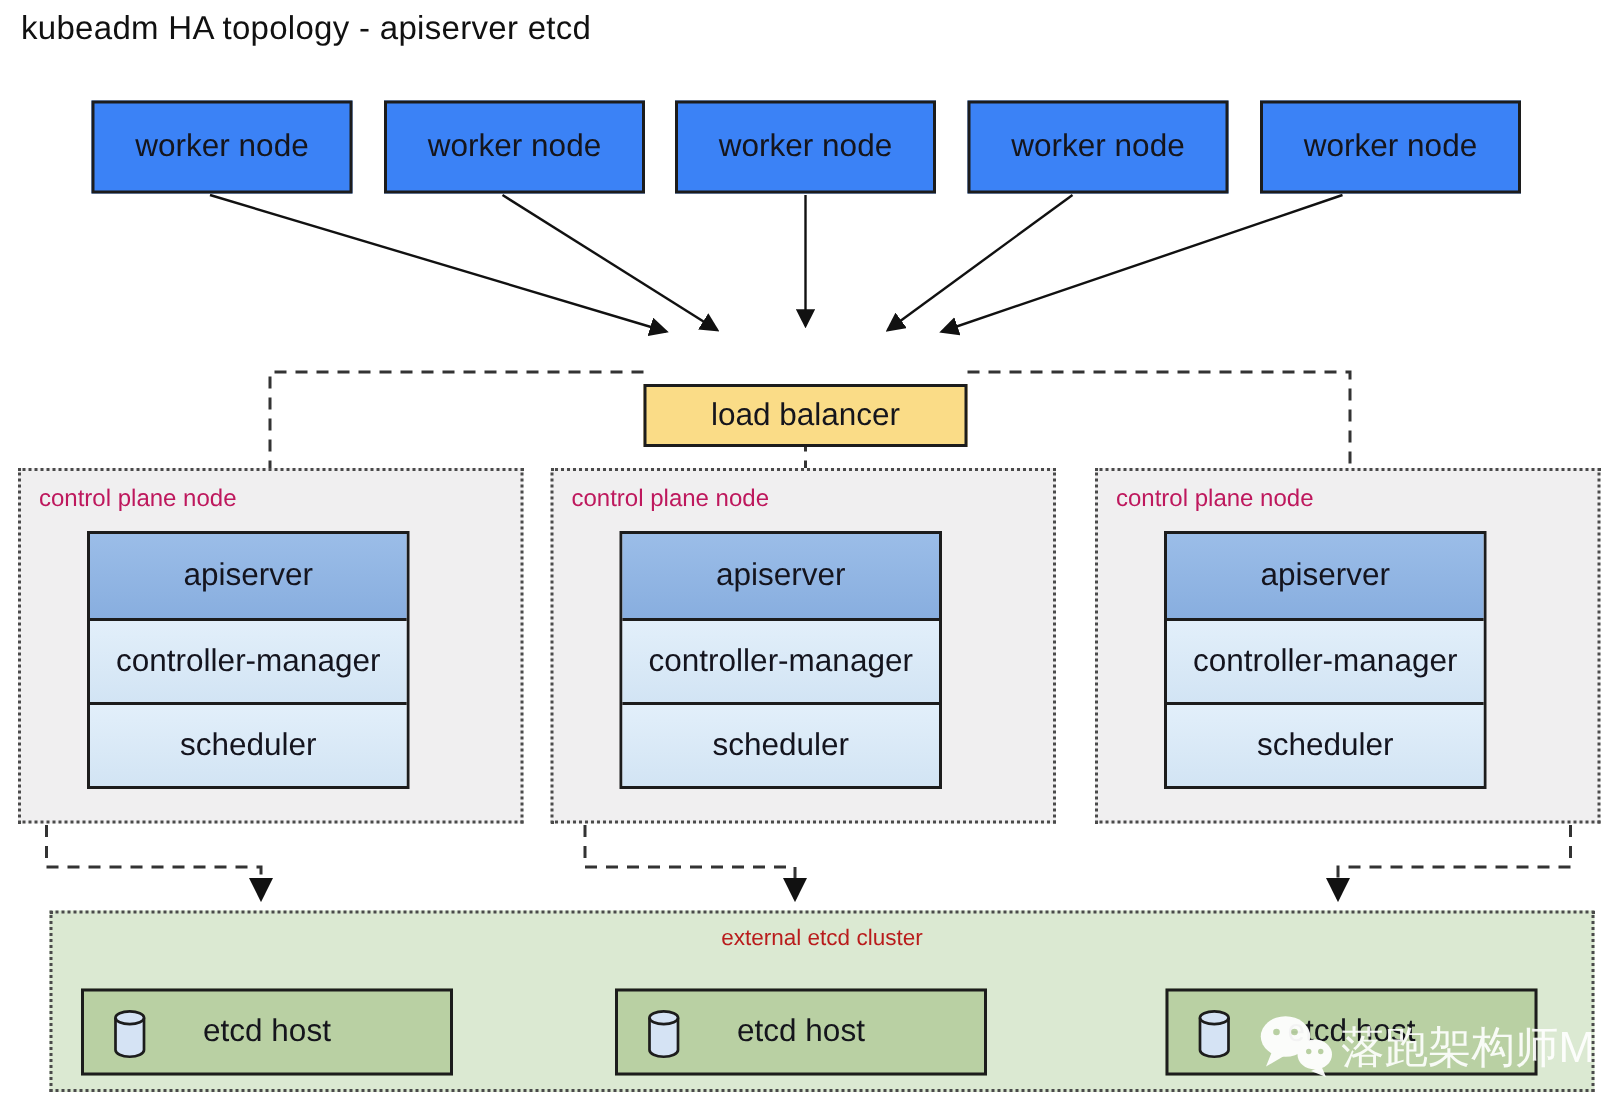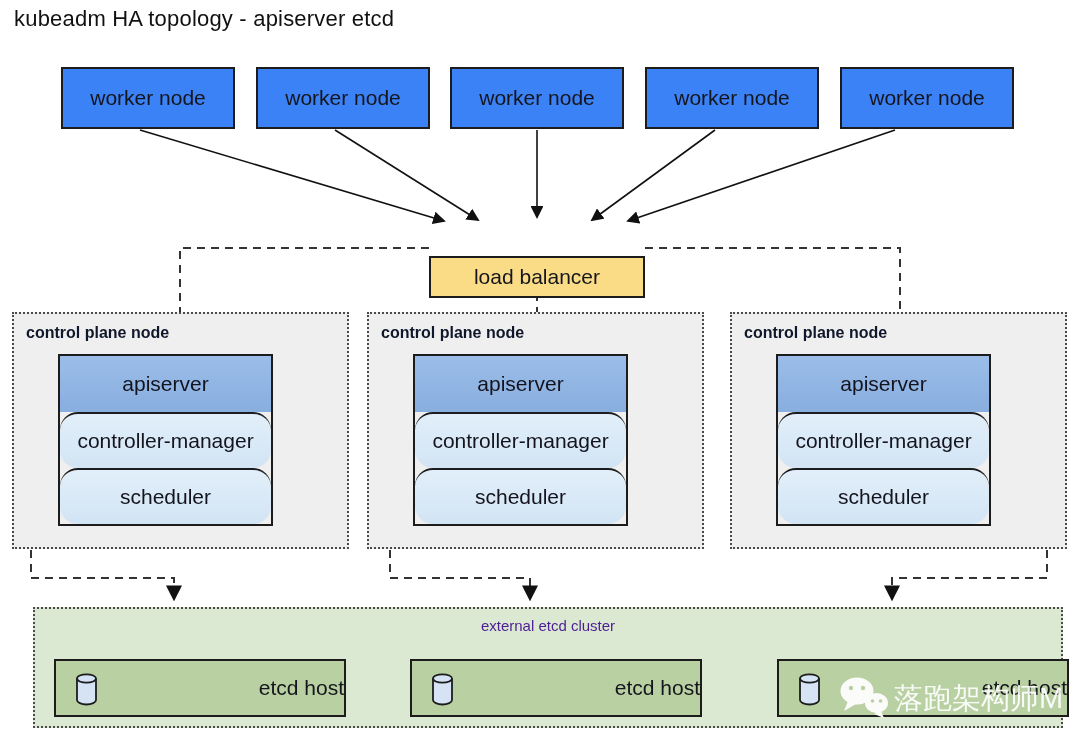--- a/index.html
+++ b/index.html
@@ -32,47 +32,47 @@
     margin-top:35px;
   }
 
   
   .cp {
     position:absolute; top:312px; width:337px; height:237px;
     background:#F0EFF0; border:2px dotted #4a4a4a;
   }
   .cp0{left:12px;} .cp1{left:367px;} .cp2{left:730px;}
   .cp-label {
-    position:absolute; left:12px; top:10px; font-size:16px; color:#0f172a;font-weight:bold;
+    position:absolute; left:12px; top:10px; font-size:16px; color:#be185d;
   }
   .stack {
     position:absolute; left:44px; top:40px; width:215px;
     border:2px solid #1c1c1c;
   }
   .row {
     height:56px; display:flex; align-items:center; justify-content:center;
     font-size:21px; color:#14141e;
   }
-  .row + .row { border-top:2px solid #1c1c1c;border-radius:18px; }
+  .row + .row { border-top:2px solid #1c1c1c; }
   .row.apiserver  { background:linear-gradient(#9BBDE8, #88AEDF); }
   .row.component  { background:linear-gradient(#E2EFFA, #D2E4F4); }
 
   
   .etcd-cluster {
     position:absolute; left:33px; top:607px; width:1030px; height:121px;
     background:#DBE9D2; border:2px dotted #4a4a4a;
   }
   .etcd-cluster-label {
     position:absolute; left:0; right:0; top:8px; text-align:center;
-    font-size:15px; color:#4c1d95;
+    font-size:15px; color:#b91c1c;
   }
   .host {
-    position:absolute; top:50px; width:292px; height:58px;
+    position:absolute; top:50px; width:248px; height:58px;
     background:#B9D0A3; border:2px solid #1c1c1c;
-    display:flex; align-items:center; justify-content:flex-end;
+    display:flex; align-items:center; justify-content:center;
     font-size:21px;
   }
   .h0{left:19px;} .h1{left:375px;} .h2{left:742px;}
   .cyl { position:absolute; left:18px; top:12px; }
 
   
   .watermark {
     position:absolute; left:838px; top:671px; width:230px; height:48px;
     display:flex; align-items:flex-end; gap:4px;
     color:rgba(255,255,255,0.90); font-size:29px; white-space:nowrap;

